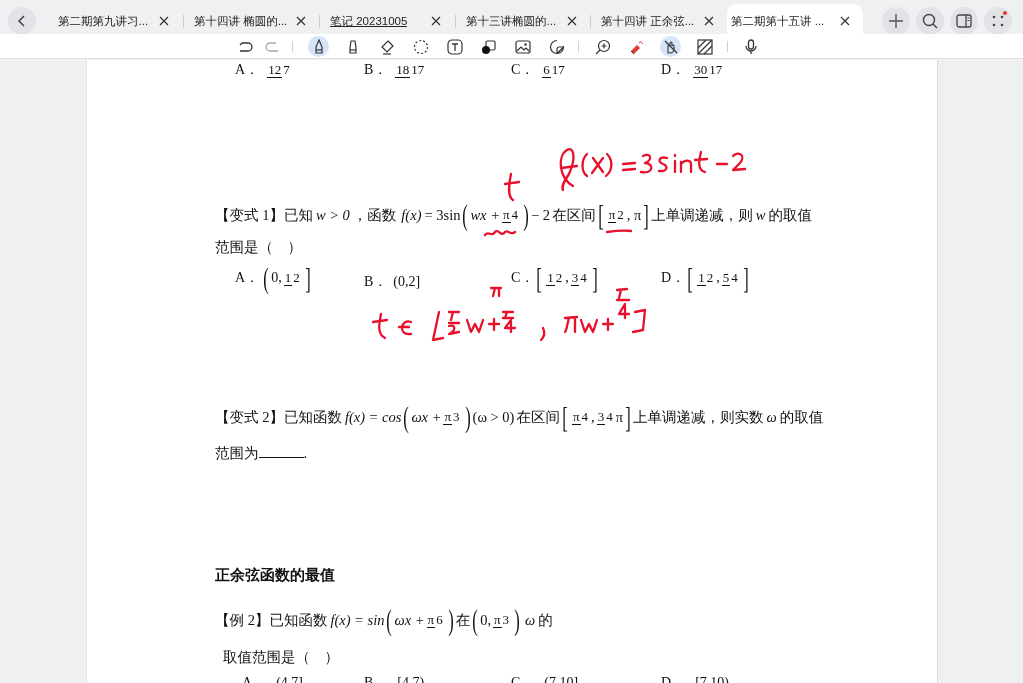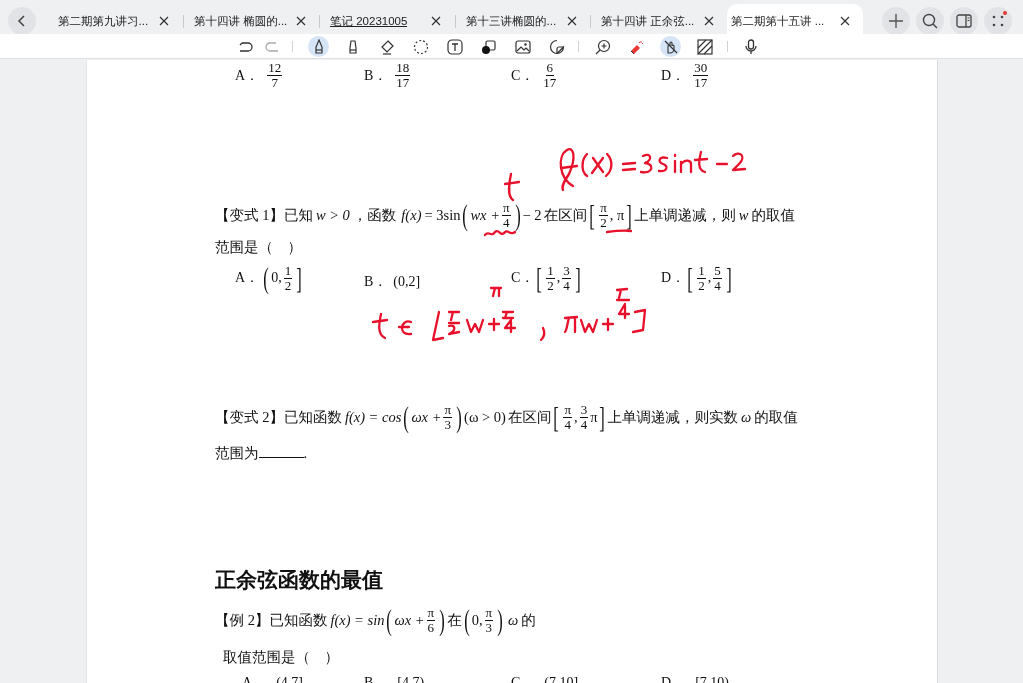--- a/index.html
+++ b/index.html
@@ -23,26 +23,26 @@
   .tool.selected { background: #d6e4f7; }
   .tool-sep { position: absolute; top: 7px; width: 1px; height: 11px; background: #d0d1d4; }
 
   
   .viewer { position: absolute; left: 0; top: 60px; width: 1023px; height: 623px; background: #eff0f2; }
   .page { position: absolute; left: 86px; top: 0; width: 852px; height: 623px; background: #ffffff; border-left: 1px solid #e3e4e6; border-right: 1px solid #d9dadc; overflow: hidden; }
 
   .doc { font-family: "Liberation Serif", "DejaVu Serif", serif; color: #111; }
   .txt { position: absolute; font-size: 14.5px; white-space: nowrap; line-height: 18px; }
   .opt { position: absolute; font-size: 14px; white-space: nowrap; display: flex; align-items: center; }
-  .frac { display: inline-flex; flex-direction: column; align-items: center; vertical-align: middle; font-size: 13px; line-height: 14px; margin: 0 2px; }
+  .frac { display: inline-flex; align-items: center; vertical-align: middle; font-size: 13px; line-height: 14px; margin: 0 2px; }
   .frac .num { padding: 0 1px; border-bottom: 1px solid #111; }
   .frac .den { padding: 0 1px; }
   .bigp { display: inline-block; font-size: 30px; transform: scaleX(0.55); line-height: 30px; vertical-align: middle; font-weight: 100; }
   .it { font-style: italic; }
-  .heading { position: absolute; font-size: 21px; font-weight: bold; font-family: Liberation Mono, monospace; }
+  .heading { position: absolute; font-size: 15px; font-weight: bold; font-family: Liberation Mono, monospace; }
   .blank { display: inline-block; width: 45px; border-bottom: 1px solid #111; height: 12px; vertical-align: baseline; }
 
   .ink { position: absolute; left: 0; top: 0; pointer-events: none; }
 </style>
 </head>
 <body>
 
 <div id="app">
 
   <div class="tabbar">

